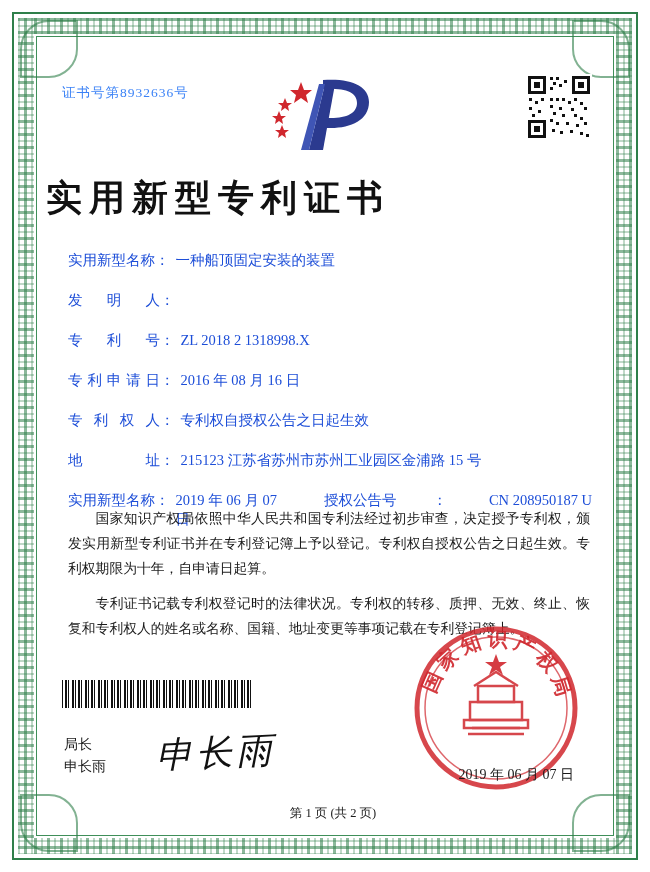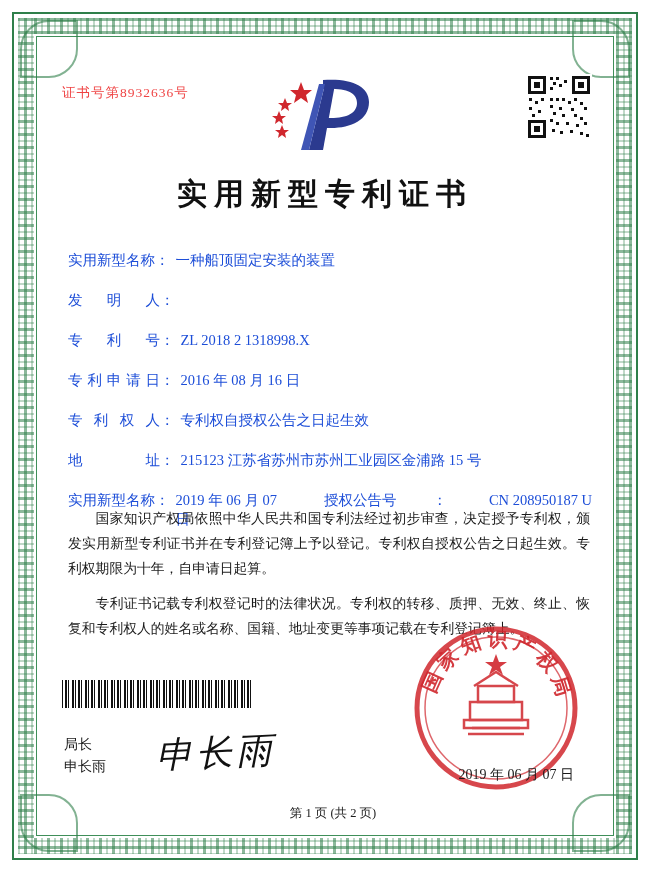--- a/index.html
+++ b/index.html
@@ -88,21 +88,21 @@
     right: 46px;
     bottom: 46px;
   }
 
   .cert-no {
     position: absolute;
     left: 16px;
     top: 38px;
     font-size: 13.5px;
     letter-spacing: 1px;
-    color: #ef4444;
+    color: #3b82f6;
     white-space: nowrap;
   }
 
   
   .logo {
     position: absolute;
     left: 50%;
     top: 26px;
     transform: translateX(-50%);
     width: 120px;
@@ -116,22 +116,21 @@
     top: 28px;
     width: 66px;
     height: 66px;
   }
 
   .title {
     position: absolute;
     left: 0;
     right: 0;
     top: 128px;
-    text-align: center;
-    font-size: 30px;
+    font-size: 36px;
     font-weight: bold;
     letter-spacing: 7px;
     color: #111;
     font-family: Liberation Sans, sans-serif;
   }
 
   .fields {
     position: absolute;
     left: 22px;
     right: 12px;

